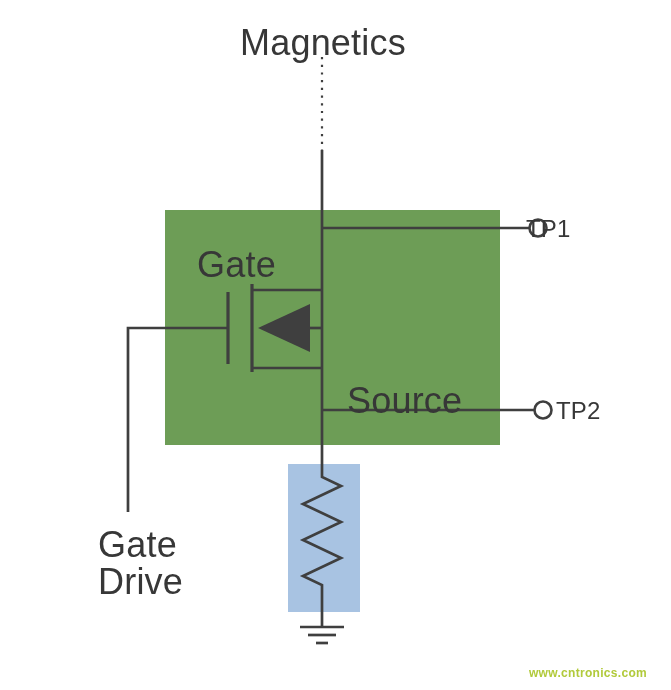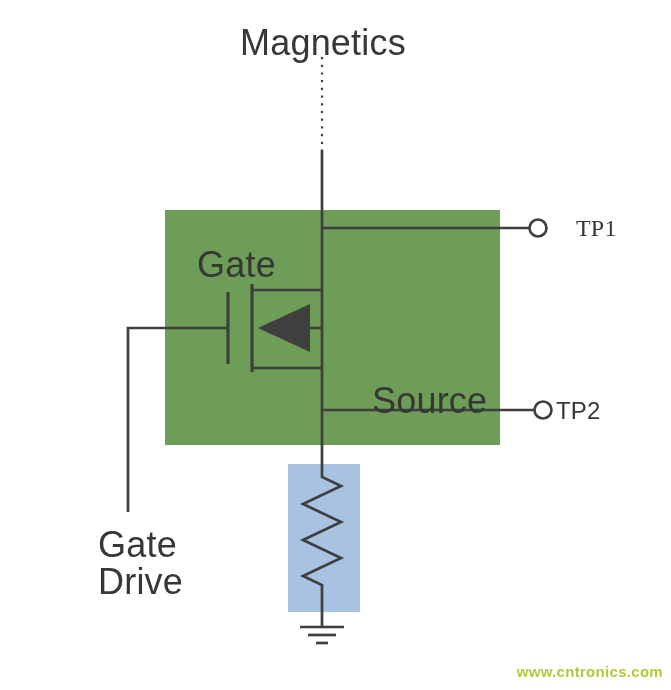--- a/index.html
+++ b/index.html
@@ -16,21 +16,21 @@
   .lbl{position:absolute;color:var(--text);font-size:36px;letter-spacing:0.2px;white-space:nowrap;}
   .lbl-small{font-size:24px;}
   .wire{stroke:var(--wire);stroke-width:2.7;fill:none;stroke-linecap:butt;}
   .bar{stroke:var(--wire);stroke-width:3.2;fill:none;}
   .dashed{stroke:var(--wire);stroke-width:2.2;fill:none;stroke-dasharray:2.2 5.5;}
   .term{fill:#ffffff;stroke:var(--wire);stroke-width:2.6;}
   .diode{fill:var(--wire);stroke:none;}
   .block-green{fill:var(--green);stroke:none;}
   .block-blue{fill:var(--blue);stroke:none;}
   .gate-drive{line-height:37px;}
-  .watermark{position:absolute;right:8px;bottom:10px;color:var(--wm);font-size:15px;font-weight:bold;letter-spacing:0.3px;margin-left:15px;}
+  .watermark{position:absolute;right:24px;bottom:10px;color:var(--wm);font-size:12px;font-weight:bold;letter-spacing:0.3px;margin-left:15px;}
 </style>
 </head>
 <body>
 
 <div class="stage">
 
   <svg width="671" height="690" viewBox="0 0 671 690">
 
     <rect class="block-green" x="165" y="210" width="335" height="235"></rect>
     <rect class="block-blue" x="288" y="464" width="72" height="148"></rect>
@@ -62,25 +62,25 @@
       <path class="wire" d="M308,635 L336,635"></path>
       <path class="wire" d="M316,643 L328,643"></path>
     </g>
   </svg>
 
   <div class="lbl" style="left:240px;top:22px;width:165px;text-align:center;">Magnetics</div>
 
   <div class="lbl" style="left:197px;top:244px;">Gate</div>
 
 
-  <div class="lbl" style="left:347px;top:380px;margin-left:25px;">Source</div>
+  <div class="lbl" style="left:347px;top:380px;">Source</div>
 
   <div class="lbl gate-drive" style="left:98px;top:526px;">
     <div>Gate</div>
     <div>Drive</div>
   </div>
 
-  <div class="lbl lbl-small" style="left:576px;top:215px;font-family:Liberation Serif, serif;">TP1</div>
+  <div class="lbl lbl-small" style="left:526px;top:215px;">TP1</div>
 
   <div class="lbl lbl-small" style="left:556px;top:397px;text-align:right;">TP2</div>
 
   <div class="watermark">www.cntronics.com</div>
 </div>
 
 </body></html>

